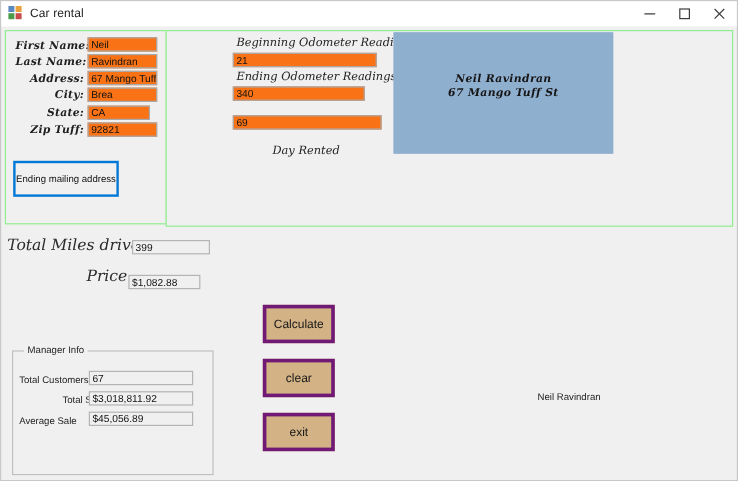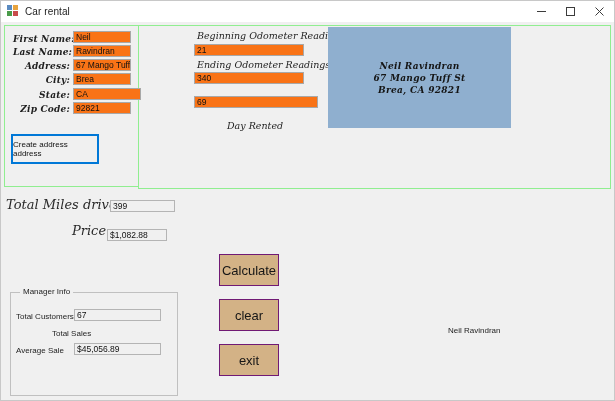--- a/index.html
+++ b/index.html
@@ -171,26 +171,26 @@
     font-size: 13px;
     color: #2a2a2a;
     white-space: nowrap;
   }
 
   
   .tan-btn {
     position: absolute;
     width: 60px; height: 32px;
     background: #d3b286;
-    border: 1px solid #701a75;
+    border: 3px solid #701a75;
     box-sizing: border-box;
     display: flex;
     align-items: center;
     justify-content: center;
-    font-size: 13px;
+    font-size: 10px;
     color: #161616;
   }
 
   
   #manager-group {
     position: absolute;
     left: 9px; top: 291px;
     width: 168px; height: 104px;
     border: 1px solid #c0c0c0;
     box-sizing: border-box;
@@ -255,64 +255,64 @@
   </div>
 
   <div class="green-panel" id="panel-left"></div>
   <div class="green-panel" id="panel-right"></div>
 
   <div class="script-label" style="left:12px; top:33px; width:57px;">First Name:</div>
   <div class="script-label" style="left:12px; top:46px; width:57px;">Last Name:</div>
   <div class="script-label" style="left:12px; top:60px; width:57px;">Address:</div>
   <div class="script-label" style="left:12px; top:74px; width:57px;">City:</div>
   <div class="script-label" style="left:12px; top:89px; width:57px;">State:</div>
-  <div class="script-label" style="left:12px; top:103px; width:57px;">Zip Code:</div>
+  <div class="script-label" style="left:12px; top:103px; width:57px;">Zip Tuff:</div>
 
   <div class="tbox" style="left:72px; top:30px; width:58px; height:12px;">Neil</div>
   <div class="tbox" style="left:72px; top:44px; width:58px; height:12px;text-align:center;">Ravindran</div>
   <div class="tbox" style="left:72px; top:58px; width:58px; height:12px;">67 Mango Tuff St</div>
   <div class="tbox" style="left:72px; top:72px; width:58px; height:12px;">Brea</div>
-  <div class="tbox" style="left:72px; top:87px; width:68px; height:12px;">CA</div>
+  <div class="tbox" style="left:72px; top:87px; width:52px; height:12px;">CA</div>
   <div class="tbox" style="left:72px; top:101px; width:58px; height:12px;">92821</div>
 
-  <div id="create-mailing-btn">Create address address</div>
+  <div id="create-mailing-btn">Ending mailing address</div>
 
   <div class="mid-label" style="left:196px; top:29px;">Beginning Odometer Readings</div>
-  <div class="tbox" style="left:193px; top:43px; width:110px; height:12px;">21</div>
+  <div class="tbox" style="left:193px; top:43px; width:120px; height:12px;">21</div>
 
   <div class="mid-label" style="left:196px; top:58px;">Ending Odometer Readings</div>
   <div class="tbox" style="left:193px; top:71px; width:110px; height:12px;">340</div>
 
   <div class="mid-label" style="left:226px; top:85px;margin-top:34px;">Day Rented</div>
   <div class="tbox" style="left:193px; top:95px; width:124px; height:12px;">69</div>
 
   <div id="address-panel">
     <div id="address-text">
       <div>Neil Ravindran</div>
       <div>67 Mango Tuff St</div>
-      <div>Brea, CA 92821</div>
     </div>
   </div>
 
   <div class="big-label" style="left:5px; top:196px;">Total Miles driven</div>
   <div class="tbox readonly" style="left:109px; top:199px; width:65px; height:12px;">399</div>
 
   <div class="big-label" style="left:71px; top:222px;">Price</div>
   <div class="tbox readonly" style="left:106px; top:228px; width:60px; height:12px;">$1,082.88</div>
 
   <div class="tan-btn" style="left:218px; top:253px;">Calculate</div>
   <div class="tan-btn" style="left:218px; top:343px;">exit</div>
   <div class="tan-btn" style="left:218px; top:298px;">clear</div>
 
   <div id="manager-group"></div>
   <div id="manager-legend">Manager Info</div>
 
   <div class="mi-label" style="left:15px; top:311px;">Total Customers</div>
   <div class="tbox readonly" style="left:73px; top:308px; width:87px; height:12px;">67</div>
 
   <div class="mi-label" style="left:15px; top:328px;margin-left:36px;">Total Sales</div>
+  <div class="tbox readonly" style="left:73px; top:325px; width:87px; height:12px;">$3,018,811.92</div>
 
   <div class="mi-label" style="left:15px; top:345px;">Average Sale</div>
   <div class="tbox readonly" style="left:73px; top:342px; width:87px; height:12px;">$45,056.89</div>
 
   <div id="customer-name-display">Neil Ravindran</div>
 
 </div>
 
 </body></html>

